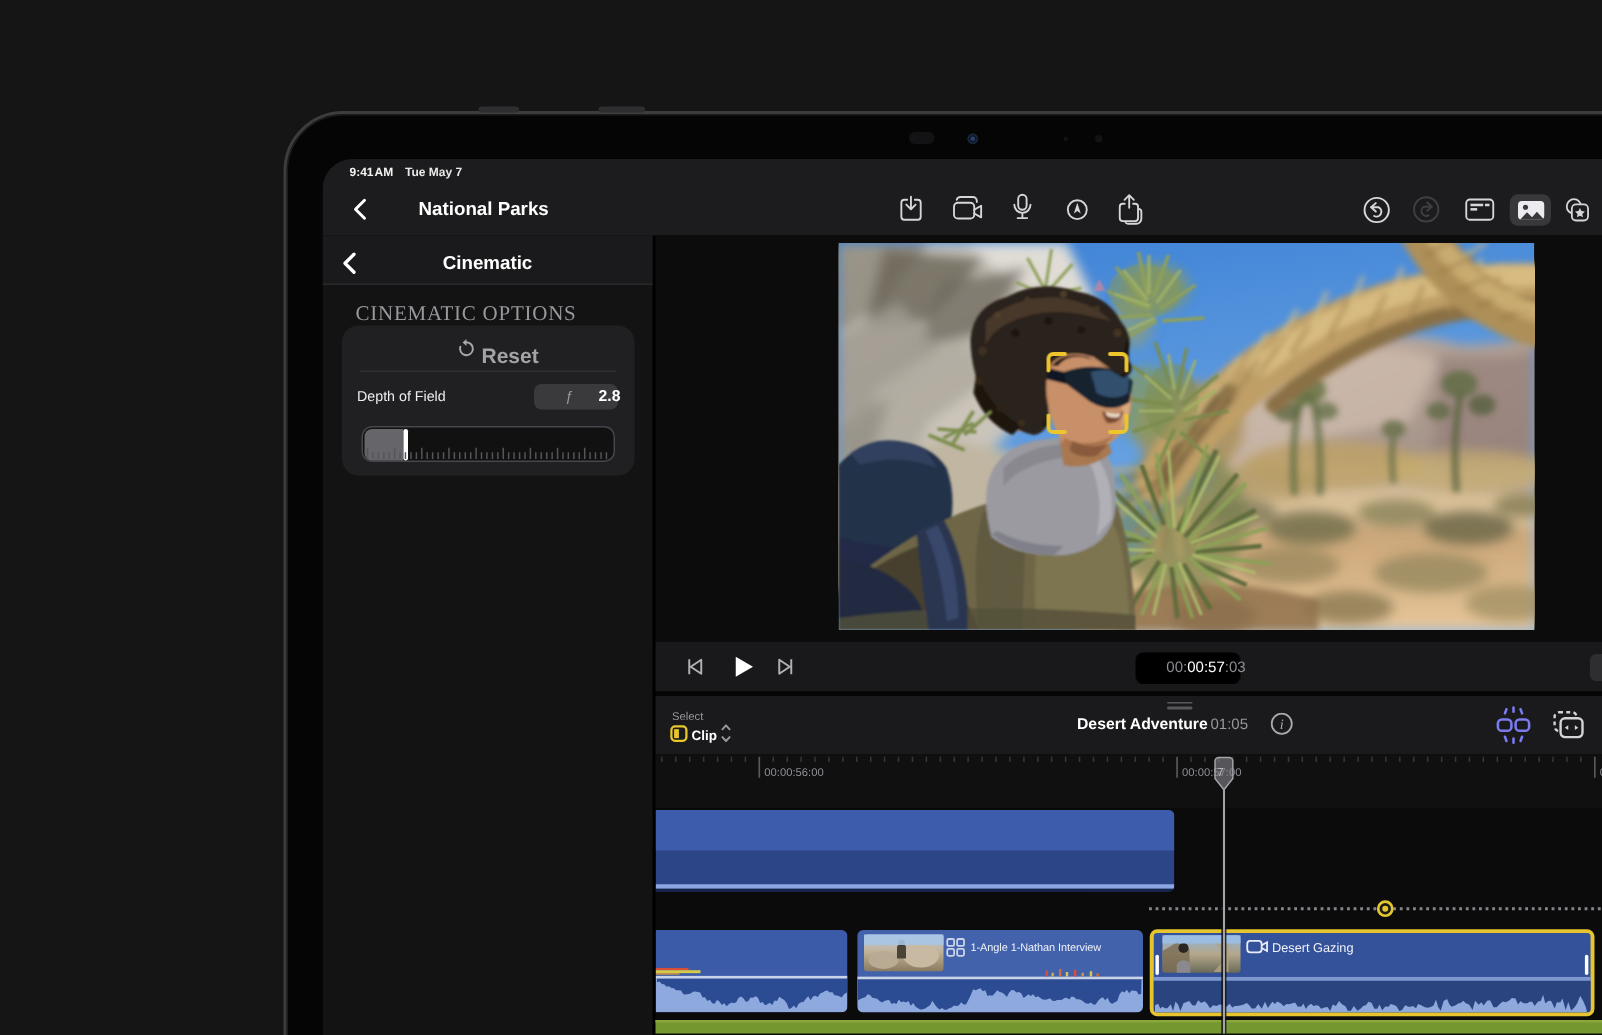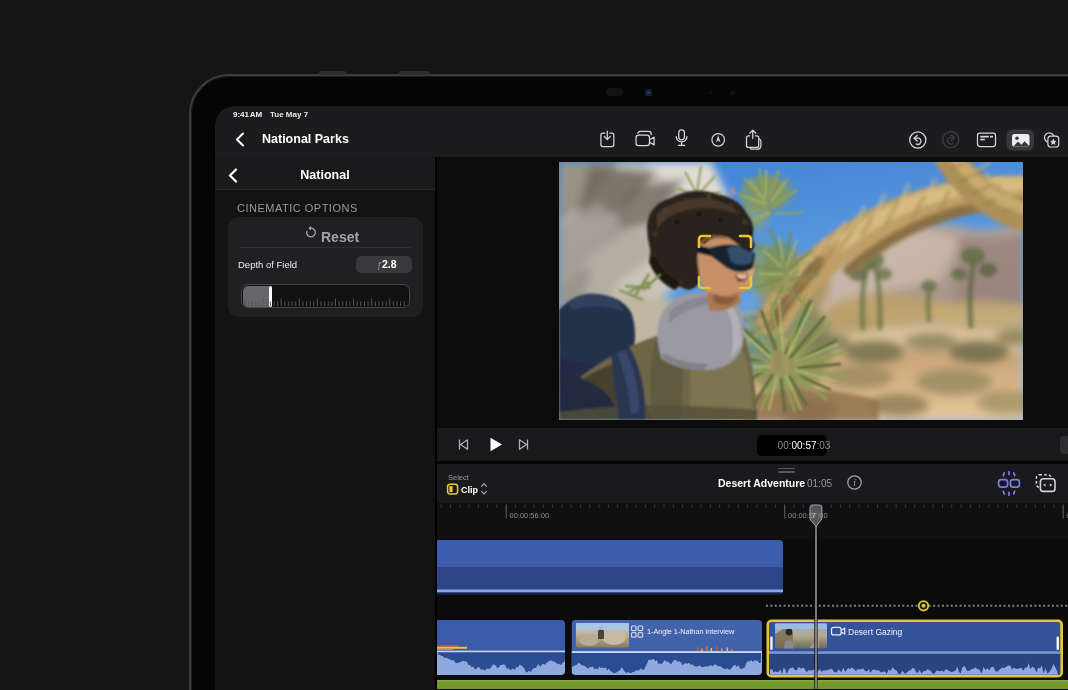--- a/index.html
+++ b/index.html
@@ -26,21 +26,21 @@
   <div class="abs" style="left:730px;top:90px;width:5px;height:5px;border-radius:50%;background:#131316;"></div>
 
   <div id="screen">
 
     <div class="abs" style="left:0;top:0;width:853px;height:51px;background:#1c1c1e;"></div>
     <div class="abs" style="left:18px;top:4px;font-size:8px;font-weight:700;color:#f2f2f2;">9:41 AM</div>
     <div class="abs" style="left:55px;top:4px;font-size:8px;font-weight:600;color:#e8e8e8;">Tue May 7</div>
     <svg class="abs" style="left:20px;top:26px;" width="10" height="15" viewBox="0 0 10 15">
         <path d="M8 1.5 L2 7.5 L8 13.5" stroke="#fff" stroke-width="2" fill="none" stroke-linecap="round" stroke-linejoin="round"></path>
       </svg>
-    <div class="abs" style="left:47px;top:26px;font-size:12.5px;font-weight:700;color:#fff;">National Parks</div>
+    <div class="abs" style="left:64px;top:26px;font-size:12.5px;font-weight:700;color:#fff;">National Parks</div>
     <svg id="navicons" class="abs" style="left:0;top:0;" width="853" height="49" viewBox="215 107 853 49" fill="none" stroke="#d6d6da" stroke-width="1.25" stroke-linecap="round" stroke-linejoin="round">
 
       <path d="M604.8 134.2 h-1.9 a2 2 0 0 0 -2 2 v9.3 a2 2 0 0 0 2 2 h8.9 a2 2 0 0 0 2 -2 v-9.3 a2 2 0 0 0 -2 -2 h-1.9"></path>
       <path d="M607.3 132.2 v8.1 M604.2 137.4 l3.1 3.1 l3.1 -3.1"></path>
 
       <rect x="636" y="136.2" width="13.5" height="10.5" rx="2.6"></rect>
       <path d="M649.5 140.8 l4.6 -2.6 v7.7 l-4.6 -2.6"></path>
       <path d="M637.8 134.2 a2.6 2.6 0 0 1 2.5 -1.9 h8.3 a2.6 2.6 0 0 1 2.6 2.6 v0.8"></path>
 
       <rect x="678.8" y="130.8" width="5.6" height="10" rx="2.8"></rect>
@@ -77,34 +77,34 @@
       <rect x="1047.9" y="137.2" width="10.8" height="10.8" rx="2.8" fill="#1c1c1e" stroke="#d6d6da" stroke-width="1.2"></rect>
       <path d="M1053.3 139.6 l1 2.1 2.3 0.3 -1.7 1.6 0.4 2.3 -2 -1.1 -2 1.1 0.4 -2.3 -1.7 -1.6 2.3 -0.3 z" fill="#d6d6da" stroke="none"></path>
     </svg>
 
     <div class="abs" style="left:0;top:51px;width:220px;height:533px;background:#131314;"></div>
     <div class="abs" style="left:0;top:51px;width:220px;height:32.5px;background:#1a1a1c;"></div>
     <div class="abs" style="left:0;top:82.5px;width:220px;height:1px;background:#2a2a2c;"></div>
     <svg class="abs" style="left:13px;top:61.5px;" width="10" height="15" viewBox="0 0 10 15">
         <path d="M8 1.5 L2 7.5 L8 13.5" stroke="#fff" stroke-width="2.2" fill="none" stroke-linecap="round" stroke-linejoin="round"></path>
       </svg>
-    <div class="abs" style="left:0px;top:62px;width:220px;text-align:center;font-size:12.5px;font-weight:700;color:#fff;">National</div>
-    <div class="abs" style="left:22px;top:96px;font-size:11px;font-weight:500;color:#98989d;letter-spacing:0.5px;">CINEMATIC OPTIONS</div>
+    <div class="abs" style="left:0px;top:62px;width:220px;text-align:center;font-size:12.5px;font-weight:700;color:#fff;">Cinematic</div>
+    <div class="abs" style="left:22px;top:96px;font-size:14px;font-weight:500;color:#98989d;letter-spacing:0.5px;font-family:Liberation Serif, serif;">CINEMATIC OPTIONS</div>
 
     <div class="abs" style="left:13px;top:111px;width:195px;height:100px;background:#202023;border-radius:11px;"></div>
     <svg class="abs" style="left:90px;top:120px;" width="12" height="13" viewBox="0 0 12 13">
         <path d="M6 2.2 A4.3 4.3 0 1 1 1.9 5.1" stroke="#a8a8ad" stroke-width="1.3" fill="none" stroke-linecap="round"></path>
         <path d="M6 0 L3.4 2.3 L6 4.6 Z" fill="#a8a8ad"></path>
       </svg>
     <div class="abs" style="left:106px;top:122.5px;font-size:14px;font-weight:600;color:#a2a2a7;">Reset</div>
     <div class="abs" style="left:25px;top:140.5px;width:171px;height:1px;background:#2f2f32;"></div>
     <div class="abs" style="left:23px;top:153px;font-size:9.5px;font-weight:500;color:#ededf0;text-align:right;">Depth of Field</div>
     <div class="abs" style="left:141px;top:149.5px;width:56px;height:17.5px;background:#3a3a3d;border-radius:5px;"></div>
     <div class="abs" style="left:162px;top:152.5px;font-size:9.5px;color:#9a9aa0;">ƒ</div>
-    <div class="abs" style="left:167px;top:152px;font-size:10.5px;font-weight:600;color:#fff;">2.8</div>
+    <div class="abs" style="left:184px;top:152px;font-size:10.5px;font-weight:600;color:#fff;">2.8</div>
     <div class="abs" style="left:26px;top:178px;width:169px;height:24px;border:1.5px solid #47474b;border-radius:7px;background:#111112;"></div>
     <div class="abs" style="left:27.5px;top:179.5px;width:26px;height:21px;background:#65656a;border-radius:5px 0 0 5px;"></div>
     <div class="abs" style="left:53.5px;top:179.5px;width:3.4px;height:21px;background:#fff;border-radius:1.5px;"></div>
     <svg class="abs" style="left:26px;top:178px;" width="169" height="24" viewBox="0 0 169 24">
       <g stroke="#55555a" stroke-width="1">
 
         <path d="M4.0 14.5 V22 M7.6 17.5 V22 M11.2 17.5 V22 M14.9 17.5 V22 M18.5 17.5 V22 M22.1 14.5 V22 M25.7 17.5 V22 M29.3 17.5 V22 M33.0 17.5 V22 M36.6 17.5 V22 M40.2 14.5 V22 M43.8 17.5 V22 M47.4 17.5 V22 M51.1 17.5 V22 M54.7 17.5 V22 M58.3 14.5 V22 M61.9 17.5 V22 M65.5 17.5 V22 M69.2 17.5 V22 M72.8 17.5 V22 M76.4 14.5 V22 M80.0 17.5 V22 M83.6 17.5 V22 M87.3 17.5 V22 M90.9 17.5 V22 M94.5 14.5 V22 M98.1 17.5 V22 M101.7 17.5 V22 M105.4 17.5 V22 M109.0 17.5 V22 M112.6 14.5 V22 M116.2 17.5 V22 M119.8 17.5 V22 M123.5 17.5 V22 M127.1 17.5 V22 M130.7 14.5 V22 M134.3 17.5 V22 M137.9 17.5 V22 M141.6 17.5 V22 M145.2 17.5 V22 M148.8 14.5 V22 M152.4 17.5 V22 M156.0 17.5 V22 M159.7 17.5 V22 M163.3 17.5 V22"></path>
       </g>
     </svg>
 

